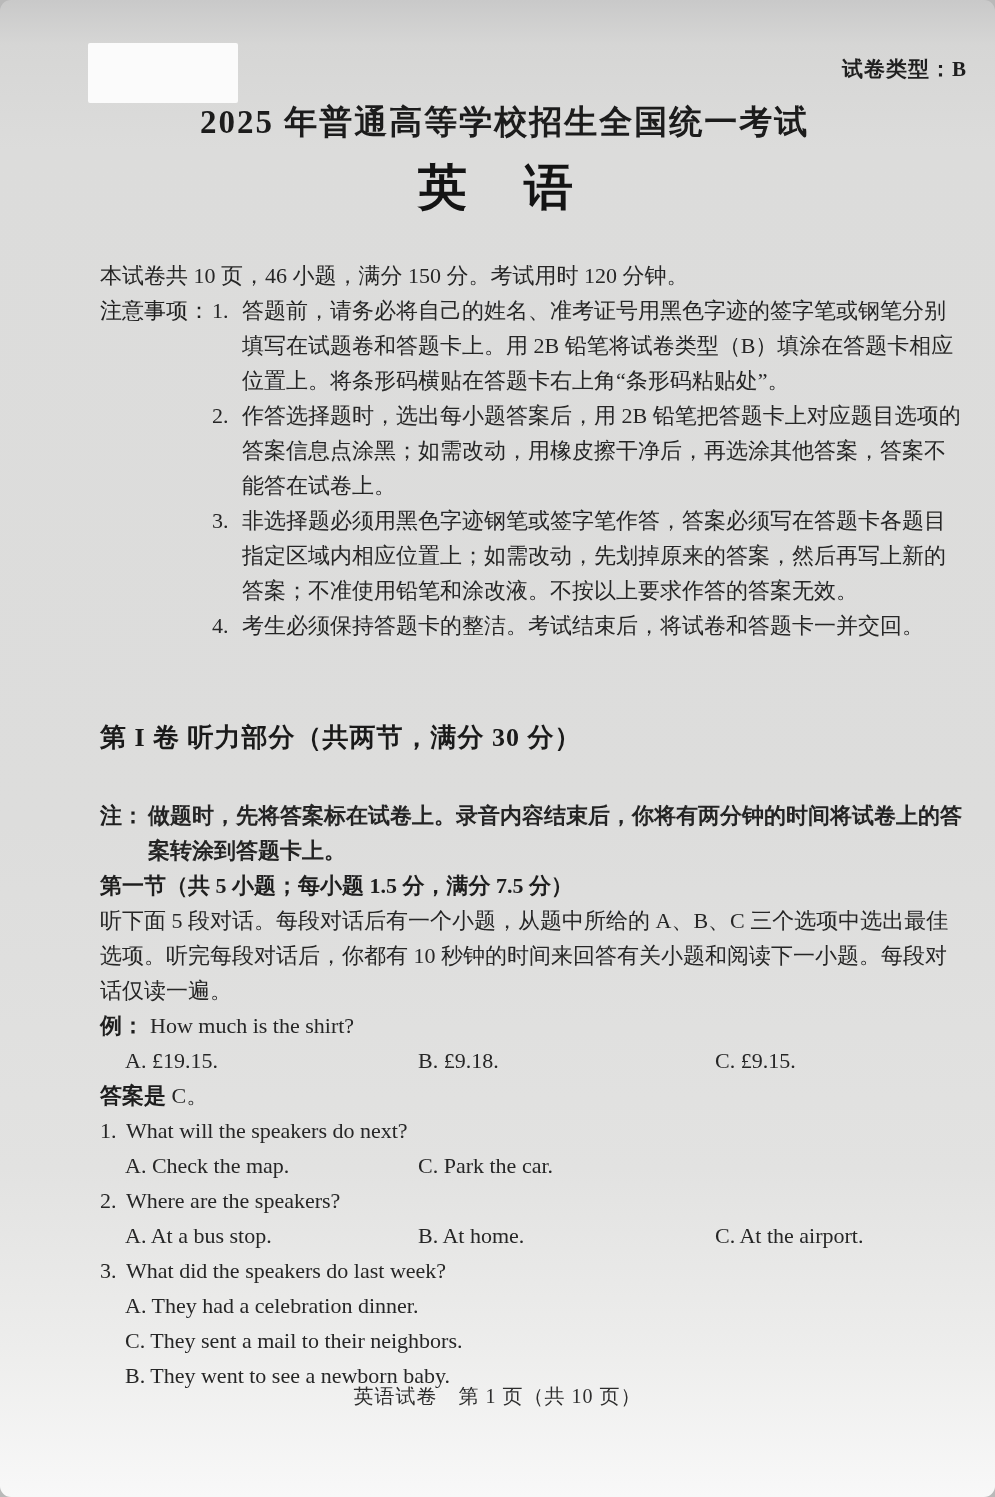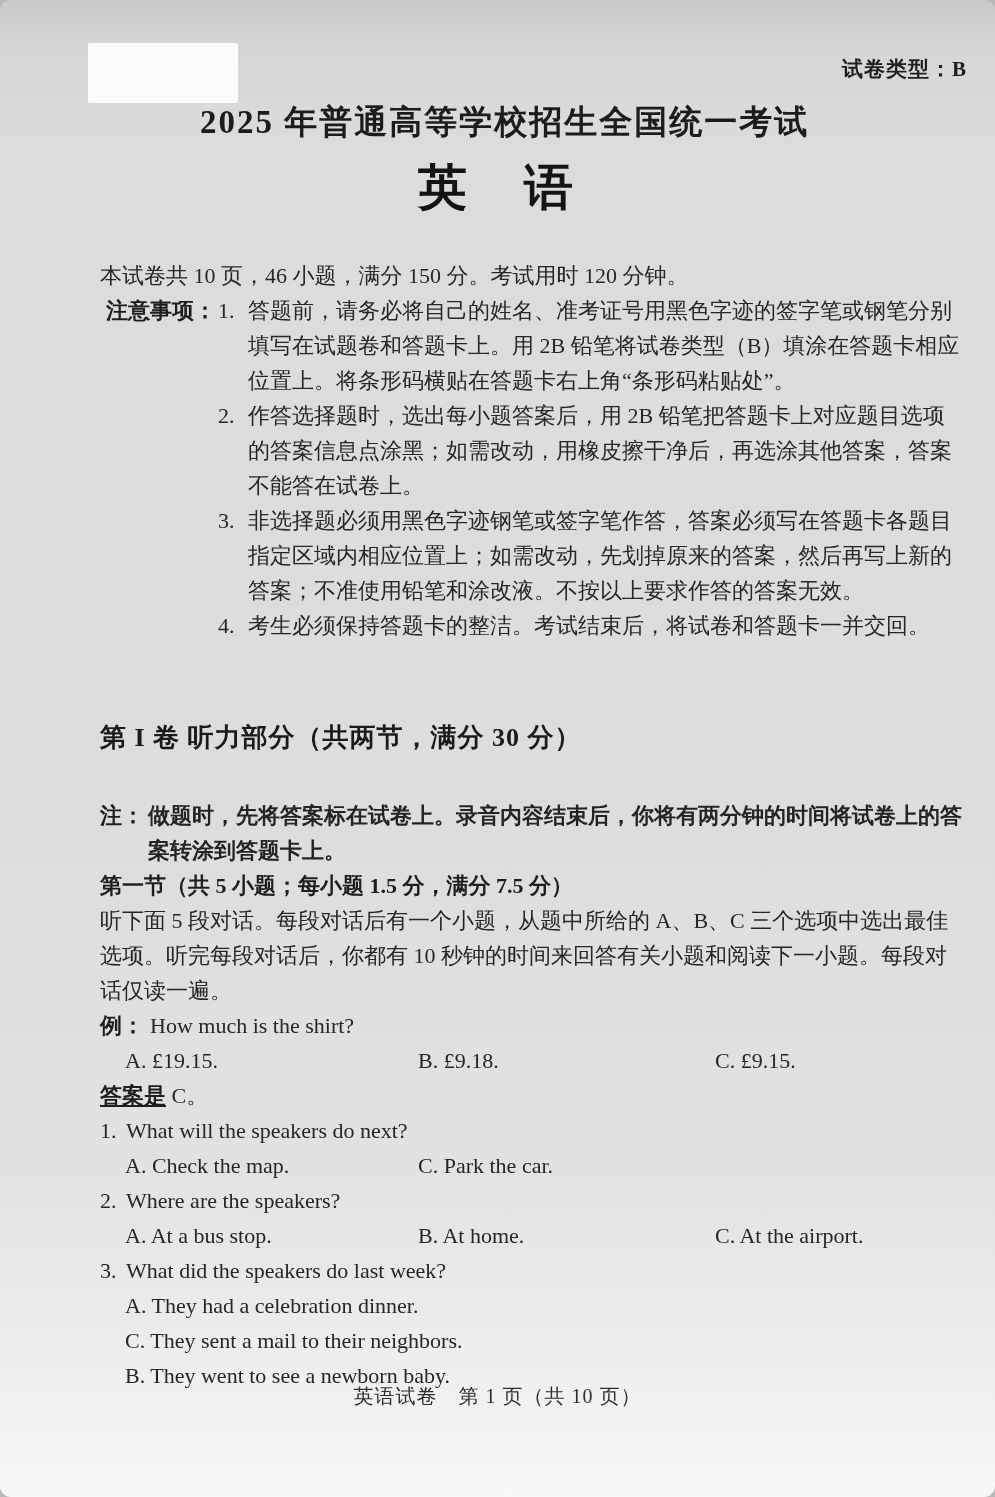--- a/index.html
+++ b/index.html
@@ -50,23 +50,23 @@
     letter-spacing: 4px;
   }
   .content {
     position: absolute;
     top: 258px; left: 100px;
     width: 866px;
     font-size: 22px;
     line-height: 35px;
   }
   .content p { margin: 0; }
-  .bold-cjk { font-weight: 700; color: #1e1e1e; text-decoration: underline; }
+  .bold-cjk { font-weight: 700; color: #1e1e1e; }
   .notice-block { display: flex; }
-  .notice-label { width: 112px; flex-shrink: 0; font-weight: 700; color: #1e1e1e; margin-left: 6px; }
+  .notice-label { width: 112px; flex-shrink: 0; font-weight: 400; color: #1e1e1e; }
   .notice-items { flex: 1; }
   .notice-item { display: flex; }
   .notice-num { width: 30px; flex-shrink: 0; }
   .notice-text { flex: 1; }
   .section-heading {
     margin-top: 75px;
     text-align: left;
     font-size: 26px;
     font-weight: 700;
     line-height: 40px;

